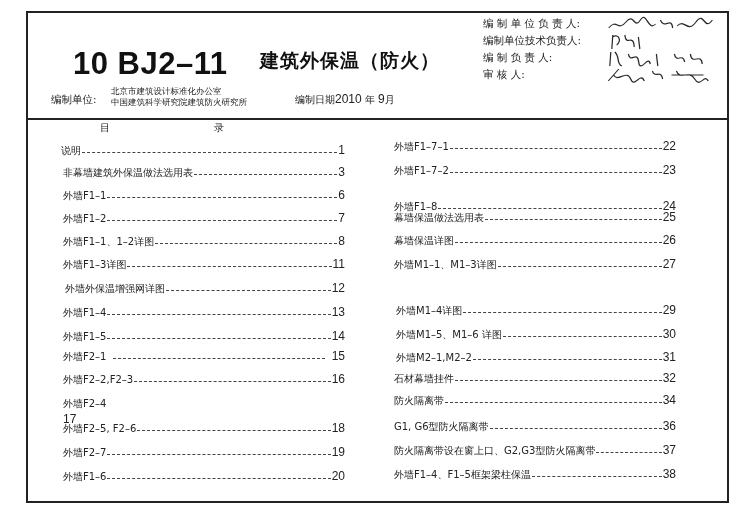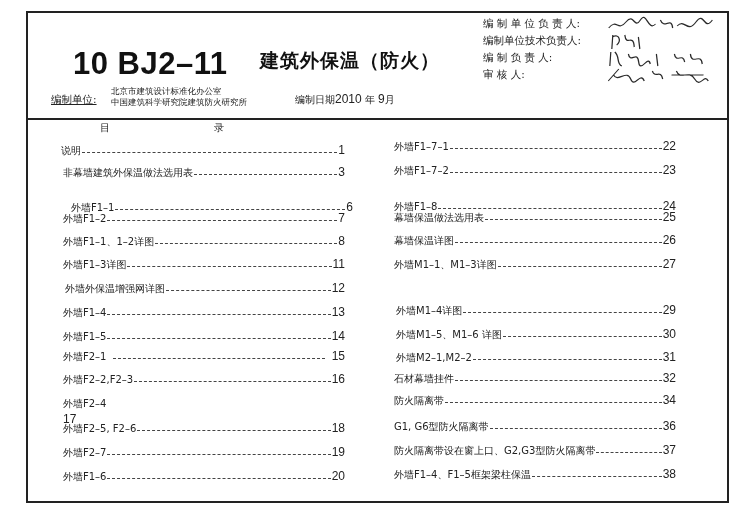--- a/index.html
+++ b/index.html
@@ -18,21 +18,21 @@
     .code {
       position: absolute; left: 45px; top: 33px;
       font-family: "Liberation Sans", sans-serif; font-weight: bold; font-size: 31px; letter-spacing: 0.5px;
       color: #111;
     }
     .title {
       position: absolute; left: 232px; top: 35px;
       font-family: "DejaVu Sans", sans-serif; font-weight: bold; font-size: 19px; letter-spacing: 1px; color: #111;
     }
     .unit-label {
-      position: absolute; left: 23px; top: 80px; font-size: 10.5px; color: #222; text-decoration: underline;
+      position: absolute; left: 23px; top: 80px; font-size: 10.5px; color: #222;
     }
     .unit-lines {
       position: absolute; left: 83px; top: 73px; font-size: 8.5px; line-height: 11px; color: #222;
     }
     .date {
       position: absolute; left: 267px; top: 79px; font-size: 10px; color: #222;
     }
     .date .num { font-family: "Liberation Sans", sans-serif; font-size: 12px; }
     .sign-block {
       position: absolute; left: 455px; top: 4px; width: 240px;
@@ -118,21 +118,21 @@
   <div class="toc-item" style="left:33px; top:130px; width:284px;">
     <span class="label">说明</span>
       <span class="leader"></span>
       <span class="page">1</span>
   </div>
   <div class="toc-item" style="left:35px; top:152px; width:282px;">
     <span class="label">非幕墙建筑外保温做法选用表</span>
       <span class="leader"></span>
       <span class="page">3</span>
   </div>
-  <div class="toc-item" style="left:43px; top:175px; width:282px;margin-top:12px;">
+  <div class="toc-item" style="left:35px; top:175px; width:282px;">
     <span class="label">外墙F1–1</span>
       <span class="leader"></span>
       <span class="page">6</span>
   </div>
   <div class="toc-item" style="left:35px; top:198px; width:282px;">
     <span class="label">外墙F1–2</span>
       <span class="leader"></span>
       <span class="page">7</span>
   </div>
   <div class="toc-item" style="left:35px; top:221px; width:282px;">

